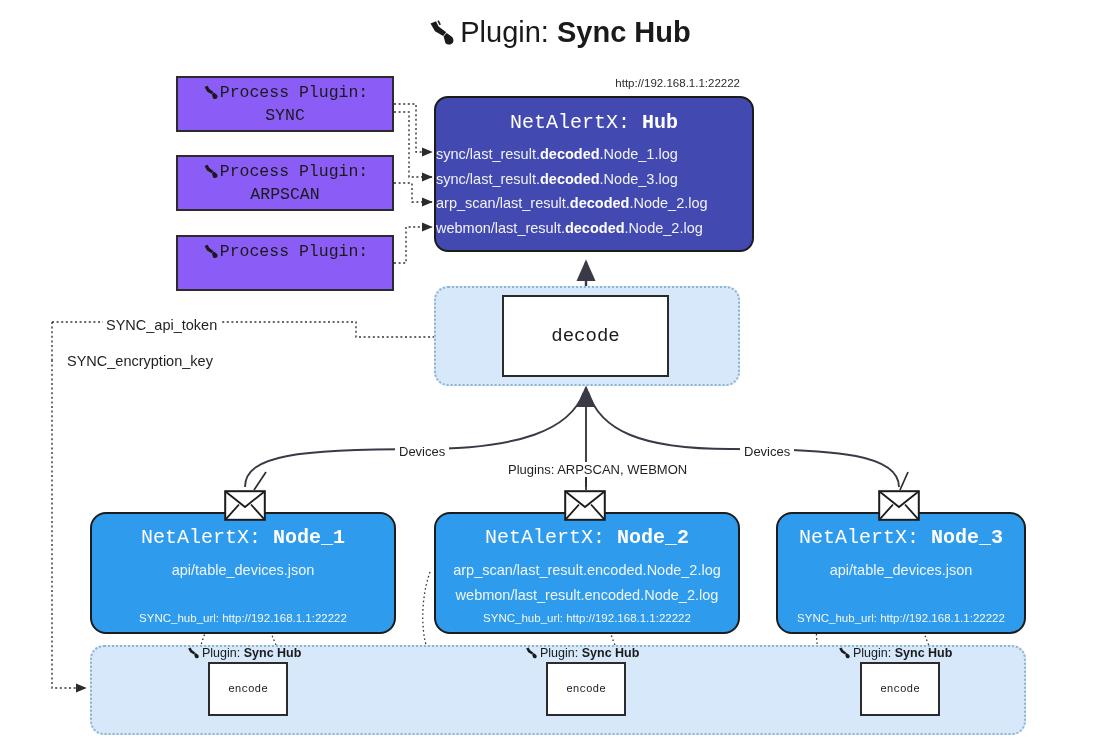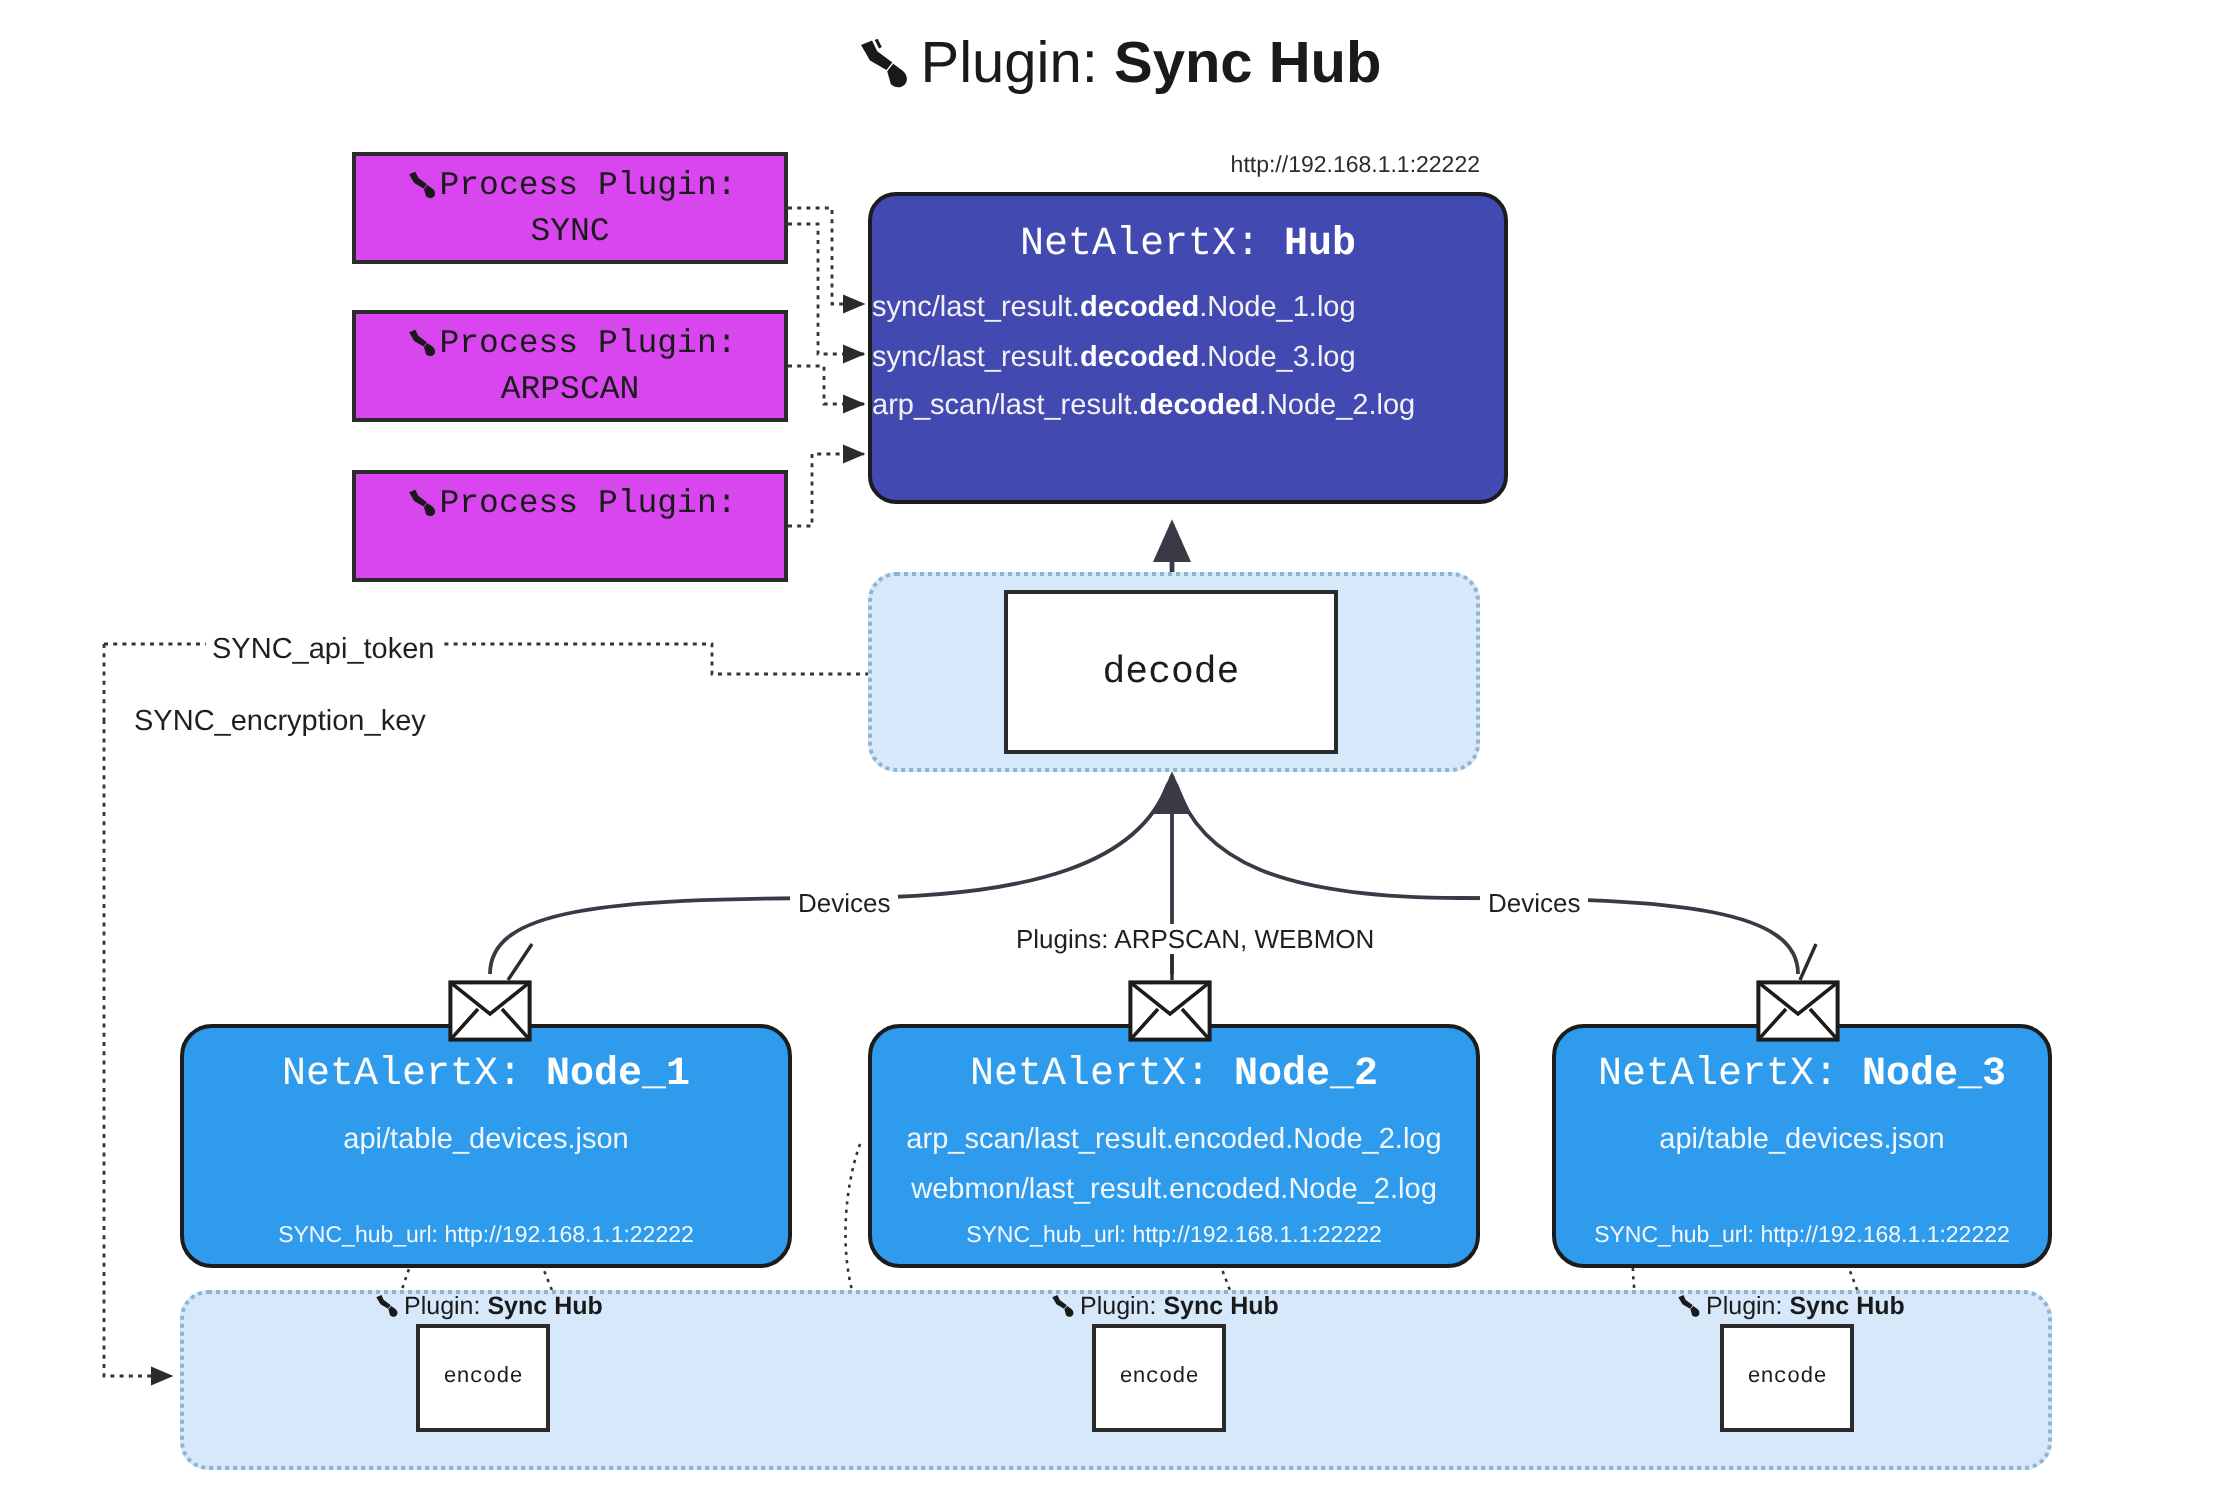--- a/index.html
+++ b/index.html
@@ -53,21 +53,21 @@
     font-size: 11.5px;
     color: #2b2b2b;
   }
 
   
   .proc-box {
     position: absolute;
     width: 218px;
     height: 56px;
     border: 2px solid #2b2b2b;
-    background: #d946ef;
+    background: #8b5cf6;
     box-sizing: border-box;
     font-family: "Liberation Mono", monospace;
     font-size: 16.5px;
     color: #1a1a1a;
     text-align: center;
     line-height: 1.2;
     padding-top: 5px;
   }
   .proc-box .l1 { display: block; white-space: nowrap; }
   .proc-box .l2 { display: block; white-space: nowrap; }
@@ -222,21 +222,21 @@
     white-space: nowrap;
   }
   .encode-label b { font-weight: bold; }
   .encode-label .plug-ico { vertical-align: -2px; margin-right: 2px; }
   #enc-label-0 { left: 186px; top: 646px; }
   #enc-label-1 { left: 524px; top: 646px; }
   #enc-label-2 { left: 837px; top: 646px; }
 
   .encode-box {
     position: absolute;
-    width: 67px;
+    width: 80px;
     height: 54px;
     background: #ffffff;
     border: 2px solid #2b2b2b;
     box-sizing: border-box;
     display: flex;
     align-items: center;
     justify-content: center;
     font-family: "Liberation Mono", monospace;
     font-size: 11px;
     color: #1c1c1c;
@@ -373,20 +373,21 @@
 
   <div class="hub-box">
     <div class="hub-title">
       <span>NetAlertX:</span>
       <b>Hub</b>
     </div>
     <div class="hub-lines">
       <div class="hub-line"><span>sync/last_result.</span><b>decoded</b><span>.Node_1.log</span></div>
       <div class="hub-line"><span>sync/last_result.</span><b>decoded</b><span>.Node_3.log</span></div>
       <div class="hub-line"><span>arp_scan/last_result.</span><b>decoded</b><span>.Node_2.log</span></div>
+      <div class="hub-line"><span>webmon/last_result.</span><b>decoded</b><span>.Node_2.log</span></div>
     </div>
   </div>
 
   <div class="decode-band"></div>
   <div class="decode-box">decode</div>
 
   <div class="secret-label" id="secret-0">SYNC_api_token</div>
   <div class="secret-label" id="secret-1">SYNC_encryption_key</div>
 
   <div class="edge-label" id="edge-0">Devices</div>

